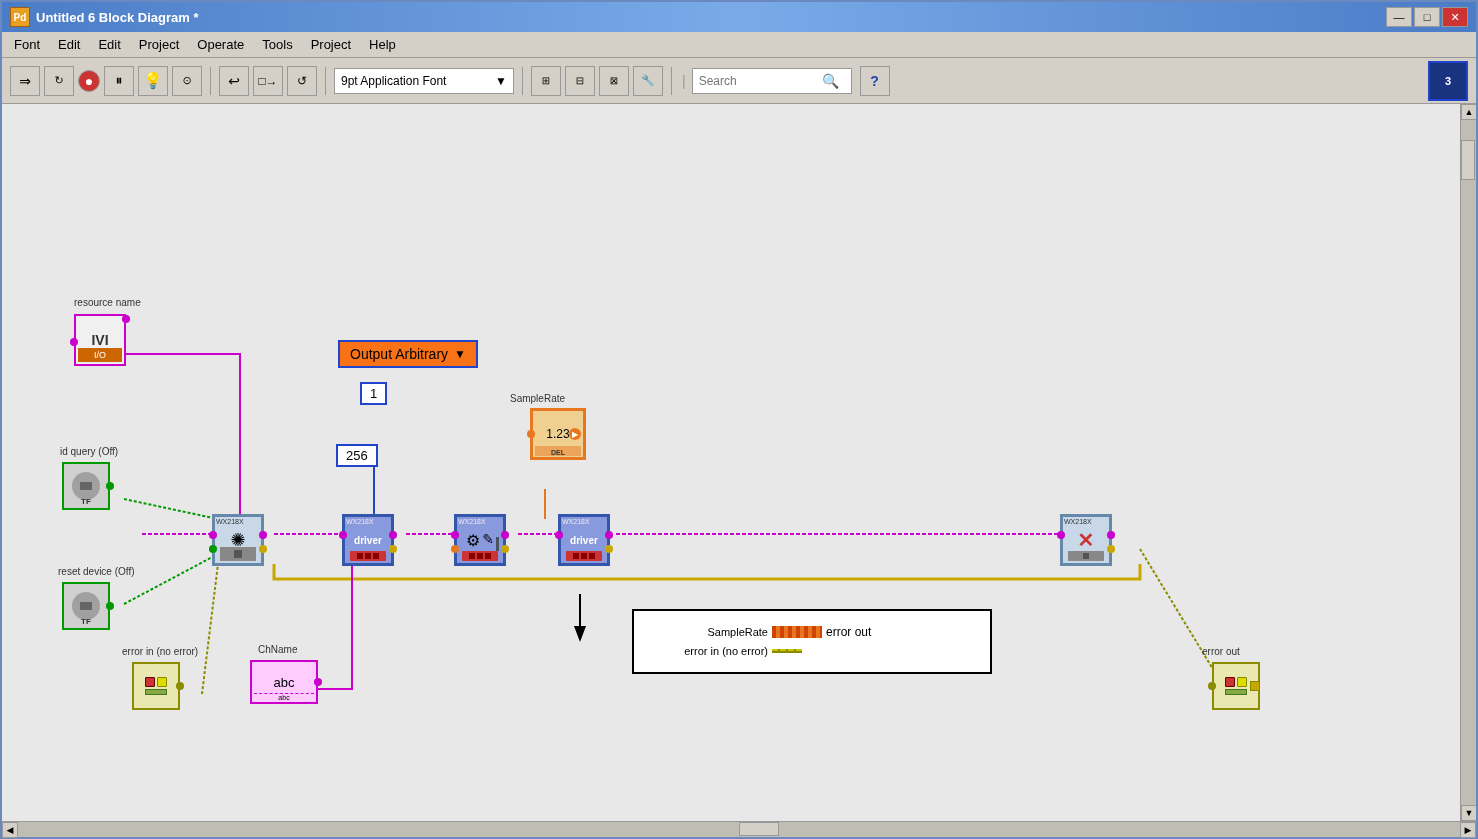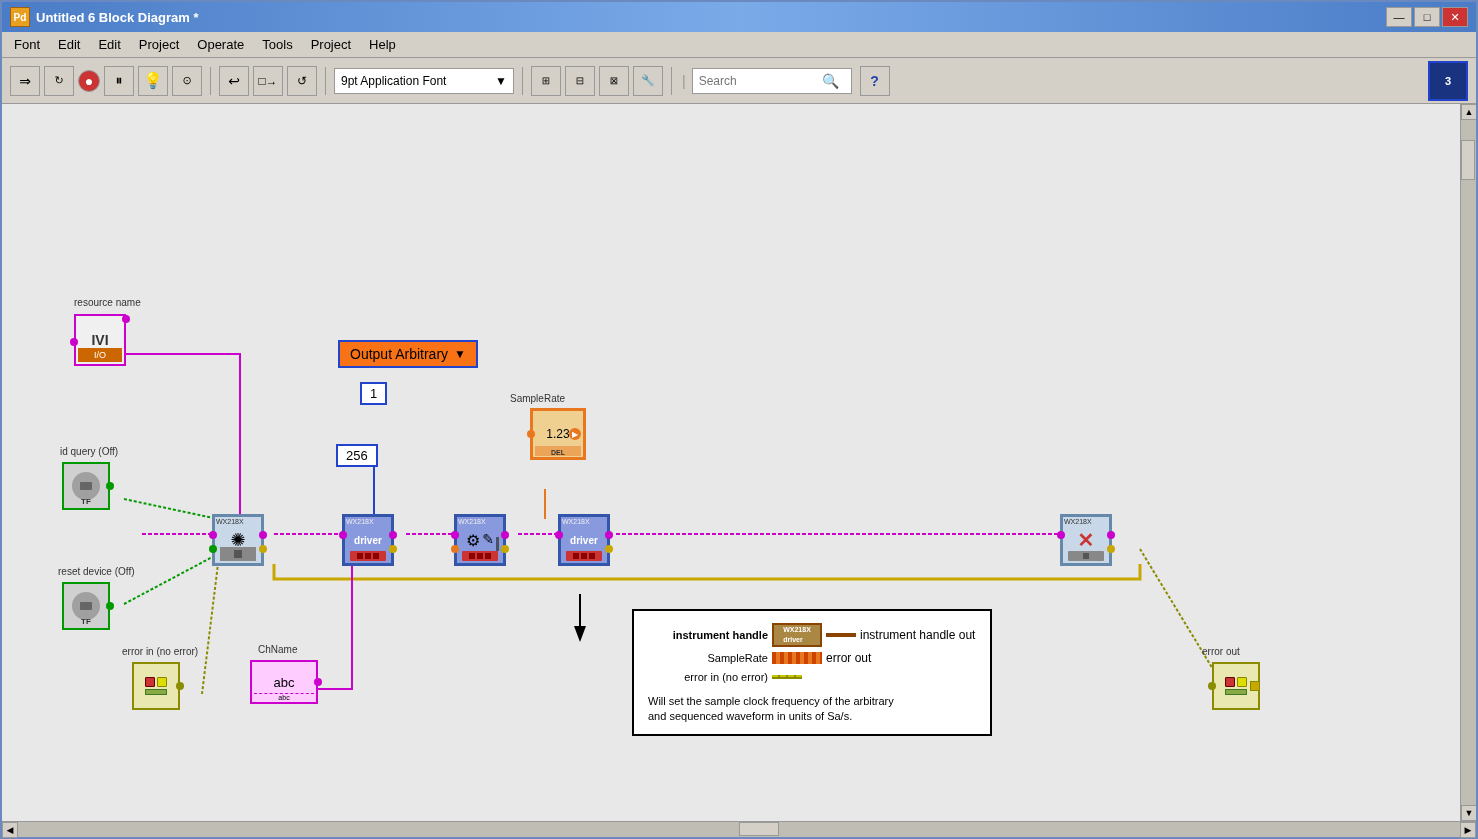--- a/index.html
+++ b/index.html
@@ -342,43 +342,32 @@
             <div style="width:22px;height:6px;background:#88aa44;border:1px solid #447722;"></div>
           </div>
           <div style="position:absolute; left:-6px; top:50%; width:8px; height:8px; background:#8b8b00; border-radius:50%; transform:translateY(-50%);"></div>
           <div style="position:absolute; right:-2px; top:50%; width:10px; height:10px; background:#c8a800; border:1px solid #888800; transform:translateY(-50%);"></div>
         </div>
       </div>
 
       <div class="tooltip-box" style="left: 630px; top: 505px; z-index:10;">
         <div class="tooltip-body">
           <div class="tooltip-row">
-            <span class="tooltip-label" style="font-weight:bold;">instrument handle</span>
-            <div style="display:flex; align-items:center; gap:4px;">
-              <div style="width:50px; height:24px; border:2px solid #884400; background:#aa8844; display:flex; align-items:center; justify-content:center; font-size:7px; font-weight:bold; color:white;">WX218X<br>driver</div>
-              <div style="width:30px; height:4px; background:#884400;"></div>
-              <span>instrument handle out</span>
-            </div>
-          </div>
-          <div class="tooltip-row">
             <span class="tooltip-label">SampleRate</span>
             <div style="display:flex; align-items:center; gap:4px;">
               <div style="width:50px; height:12px; background:repeating-linear-gradient(90deg, #cc4400 0px, #cc4400 4px, #e87820 4px, #e87820 8px);"></div>
               <span>error out</span>
             </div>
           </div>
           <div class="tooltip-row">
             <span class="tooltip-label">error in (no error)</span>
             <div style="display:flex; align-items:center; gap:4px;">
               <div style="width:30px; height:4px; background:#8b8b00; border-top: 2px dashed #c8c800;"></div>
             </div>
           </div>
-          <div class="tooltip-desc">
-            Will set the sample clock frequency of the arbitrary<br>and sequenced waveform in units of Sa/s.
-          </div>
         </div>
       </div>
 
     </div>
 
     <div class="right-scrollbar">
       <div class="scrollbar-btn">▲</div>
       <div class="scrollbar-track">
         <div class="scrollbar-thumb"></div>
       </div>

